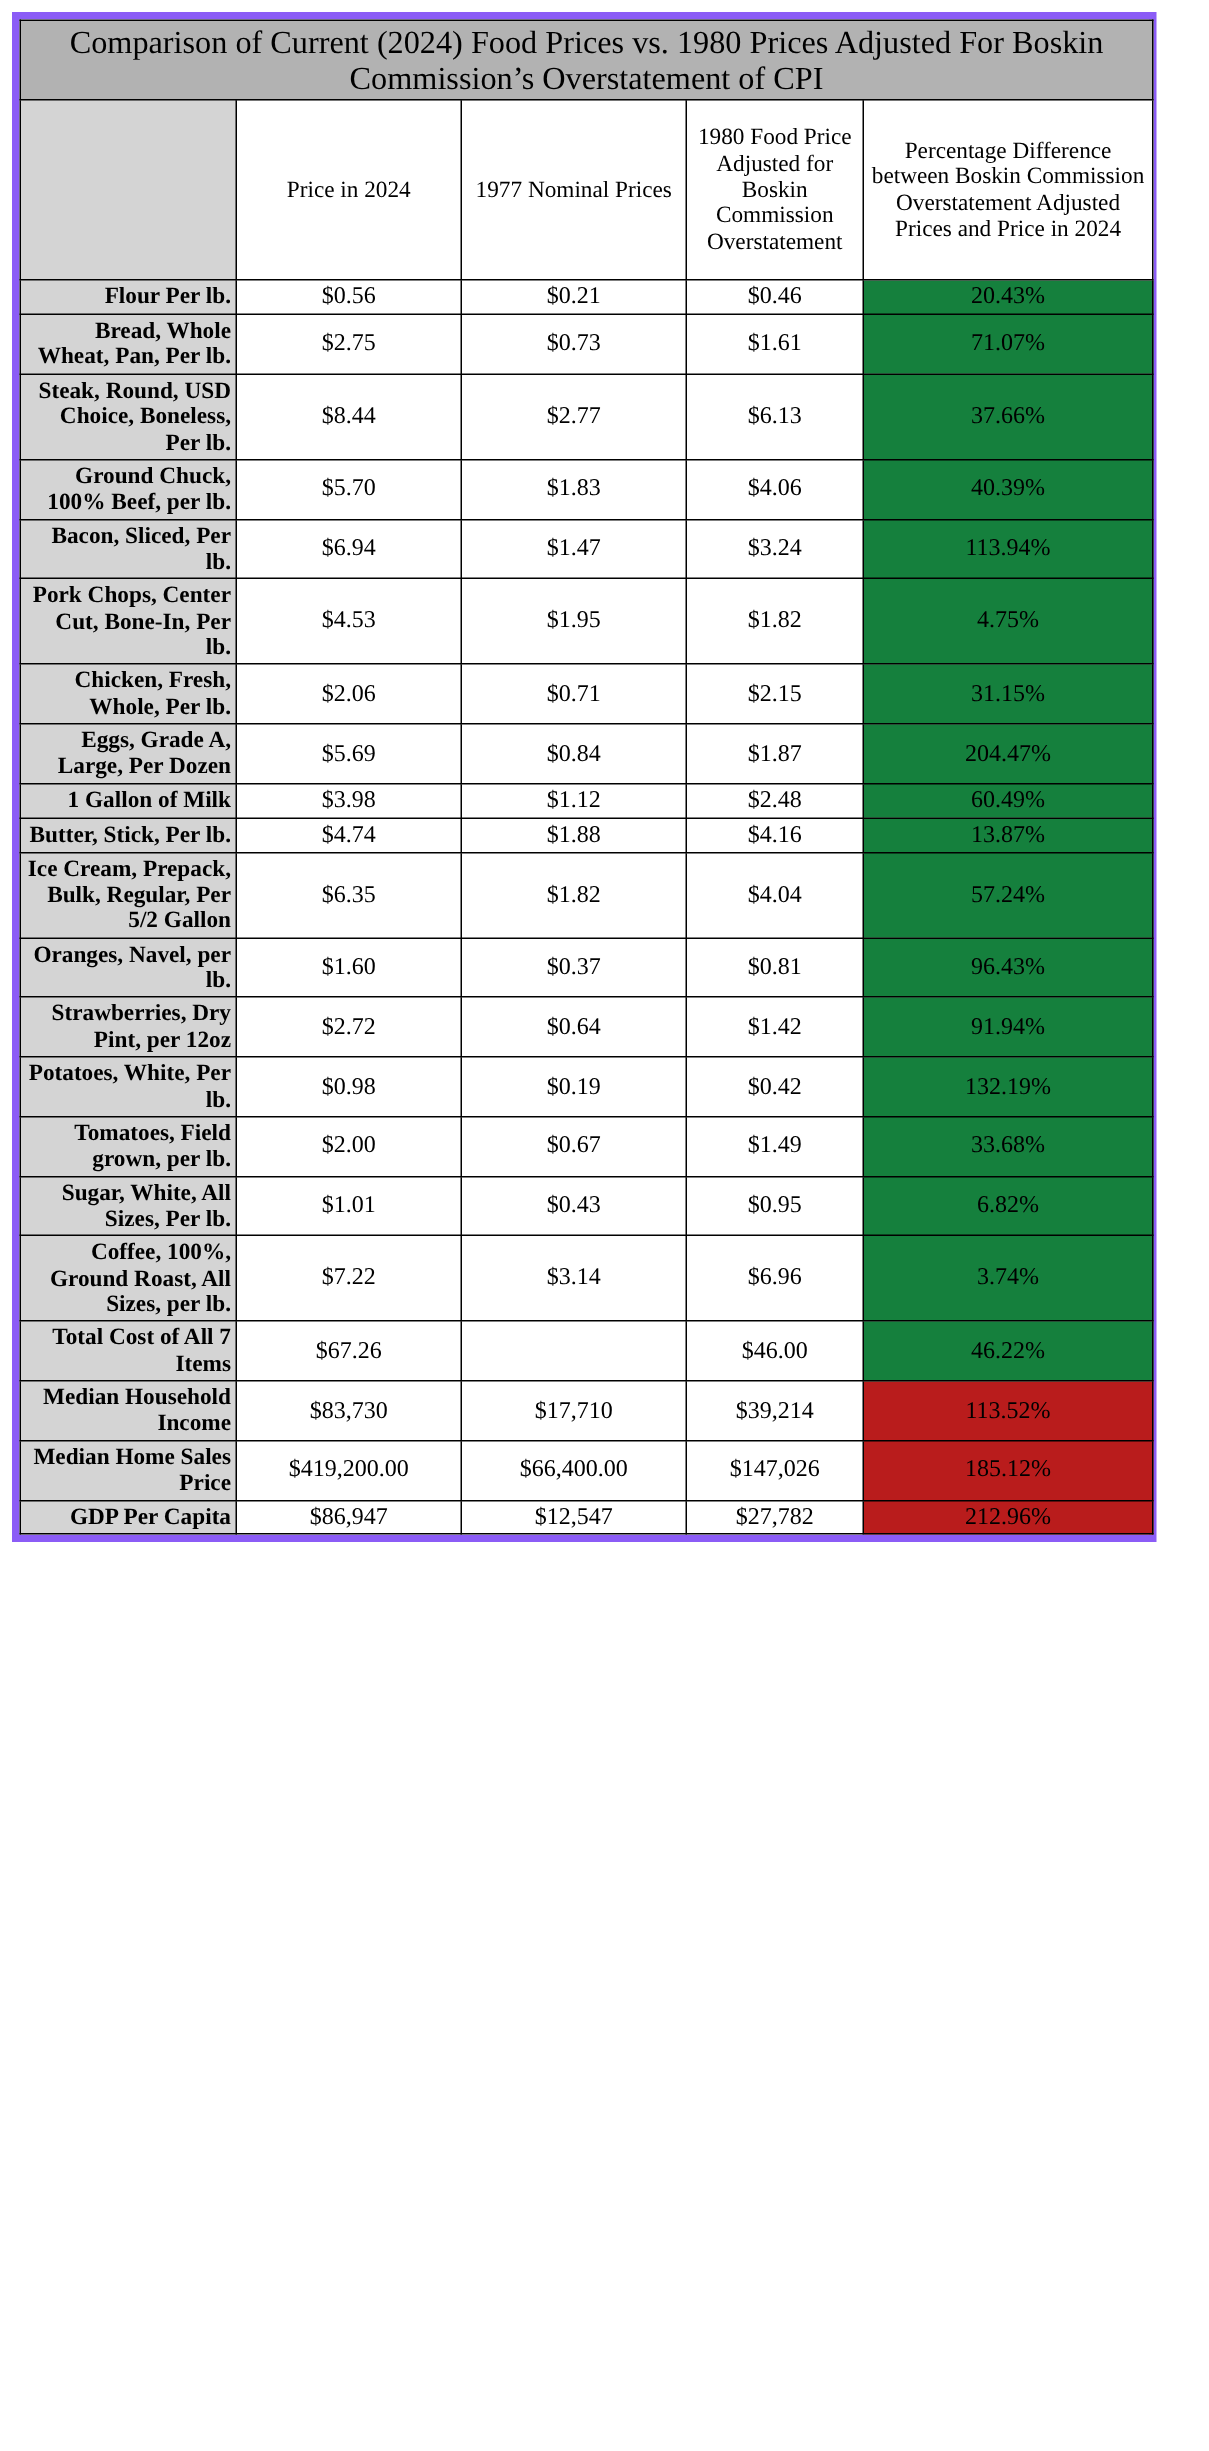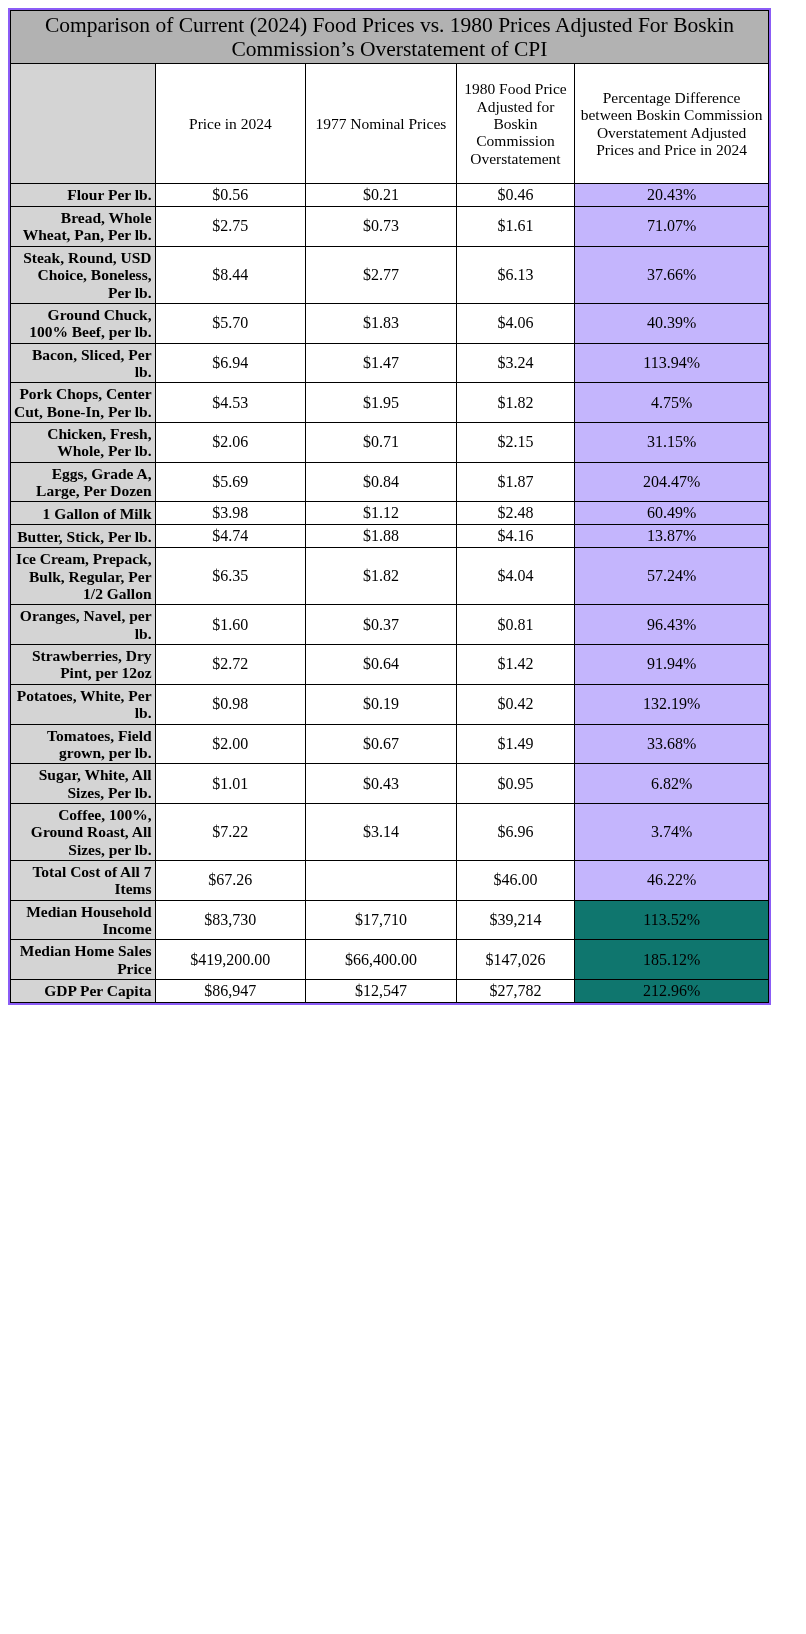--- a/index.html
+++ b/index.html
@@ -12,21 +12,21 @@
     height: 1634px;
     font-family: "Liberation Serif", "DejaVu Serif", serif;
     overflow: hidden;
   }
 
   #table-frame {
     position: absolute;
     left: 8px;
     top: 8px;
     width: 763px;          
-    border: 2px solid #8b5cf6;
+    border: 5px solid #8b5cf6;
     box-sizing: border-box;
     background: #ffffff;
   }
 
   table.price-table {
     border-collapse: collapse;
     table-layout: fixed;
     width: 100%;
     background: #ffffff;
   }
@@ -83,22 +83,22 @@
     font-size: 16px;
     color: #000000;
   }
 
   
   .pct {
     text-align: center;
     font-size: 16px;
     color: #000000;
   }
-  .pct.red   { background: #c4b5fd; margin-top: 38px; }
-  .pct.green { background: #0f766e; }
+  .pct.red   { background: #15803d; margin-top: 38px; }
+  .pct.green { background: #b91c1c; }
 
   
   col.c0 { width: 144px; }
   col.c1 { width: 150px; }
   col.c2 { width: 150px; }
   col.c3 { width: 118px; }
   col.c4 { width: 193px; }
 </style>
 </head>
 <body>
@@ -189,21 +189,21 @@
           <td class="pct red">60.49%</td>
         </tr>
         <tr>
           <td class="rowlabel">Butter, Stick, Per lb.</td>
           <td class="num">$4.74</td>
           <td class="num">$1.88</td>
           <td class="num">$4.16</td>
           <td class="pct red">13.87%</td>
         </tr>
         <tr>
-          <td class="rowlabel">Ice Cream, Prepack, Bulk, Regular, Per 1/2 Gallon</td>
+          <td class="rowlabel">Ice Cream, Prepack, Bulk, Regular, Per 5/2 Gallon</td>
           <td class="num">$6.35</td>
           <td class="num">$1.82</td>
           <td class="num">$4.04</td>
           <td class="pct red">57.24%</td>
         </tr>
         <tr>
           <td class="rowlabel">Oranges, Navel, per lb.</td>
           <td class="num">$1.60</td>
           <td class="num">$0.37</td>
           <td class="num">$0.81</td>

